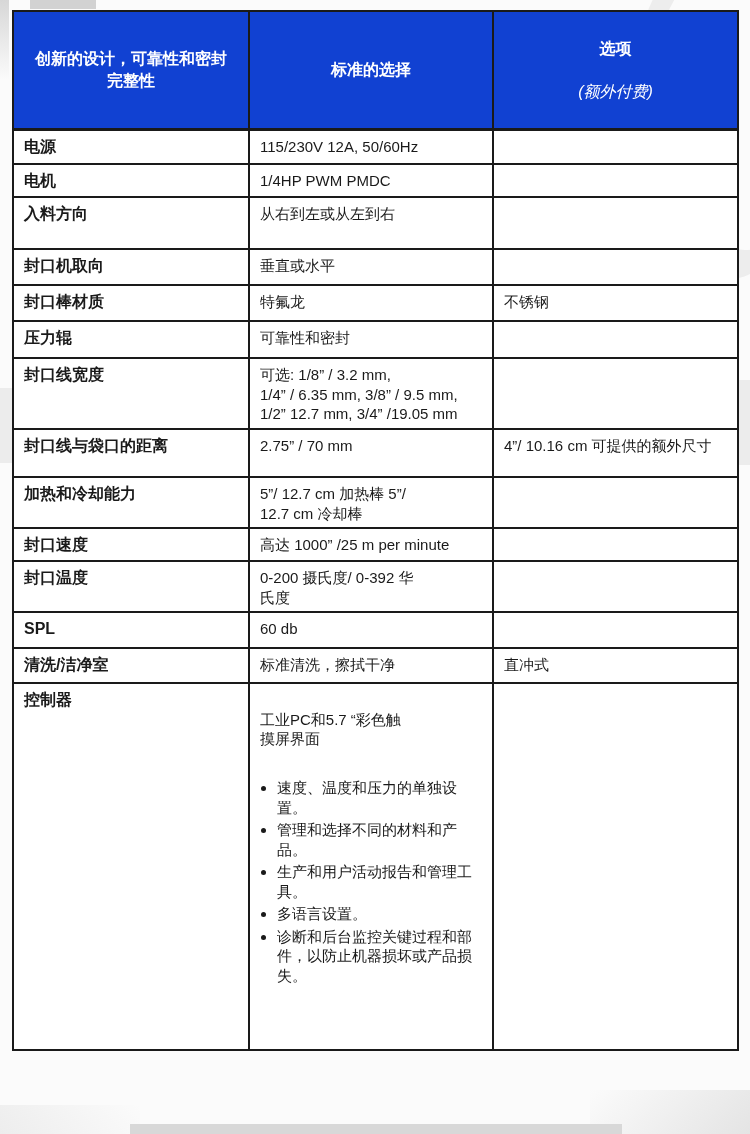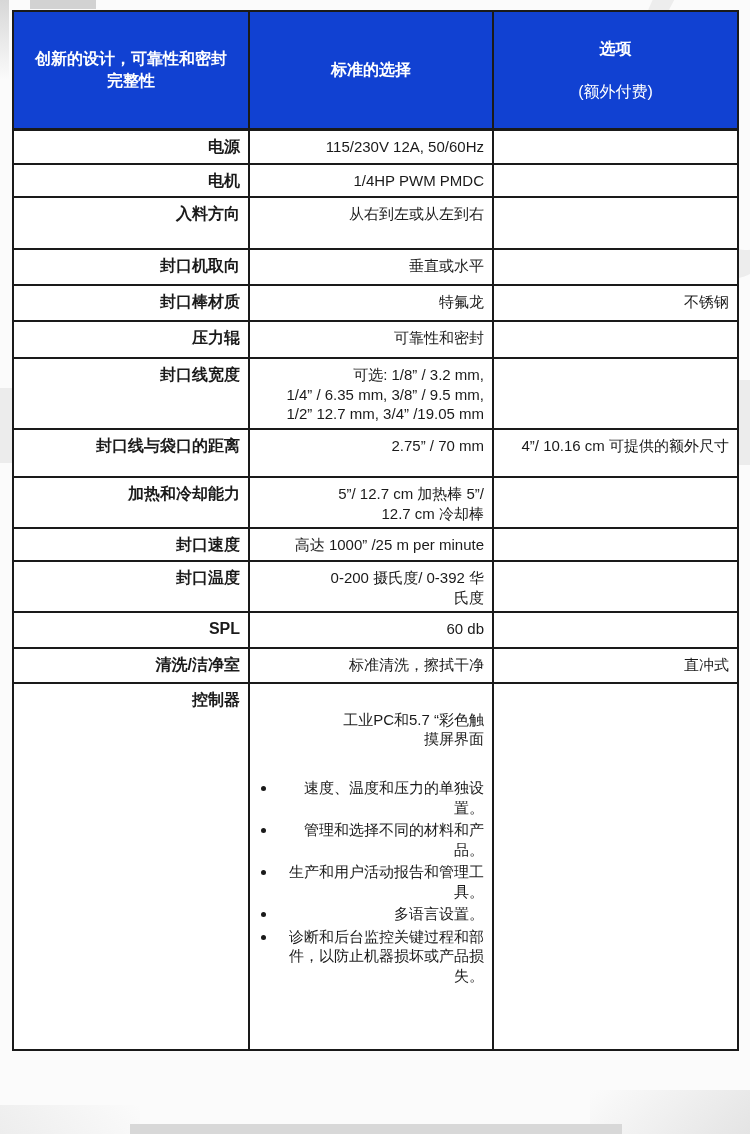--- a/index.html
+++ b/index.html
@@ -43,36 +43,35 @@
     left: 12px;
     top: 10px;
     width: 725px;
     z-index: 1;
     border-collapse: collapse;
     table-layout: fixed;
     background: #ffffff;
   }
   .spec th, .spec td {
     border: 2px solid var(--border-color);
-    text-align: right;
   }
   .spec thead th {
     background: var(--header-bg);
     color: var(--header-text);
     font-weight: bold;
     font-size: 16px;
     line-height: 1.35;
     text-align: center;
     vertical-align: middle;
     height: 54px;
     white-space: pre-line;
     border-bottom-width: 3px;
     padding: 4px 6px;
   }
-  .hdr-sub { font-weight: normal; }
+  .hdr-sub { font-style: italic; font-weight: normal; }
   .spec td {
     vertical-align: top;
     padding: 6px 8px 4px 10px;
     font-size: 15px;
     line-height: 1.3;
     white-space: pre-line;
   }
   .spec td.feat {
     font-weight: bold;
     font-size: 16px;

